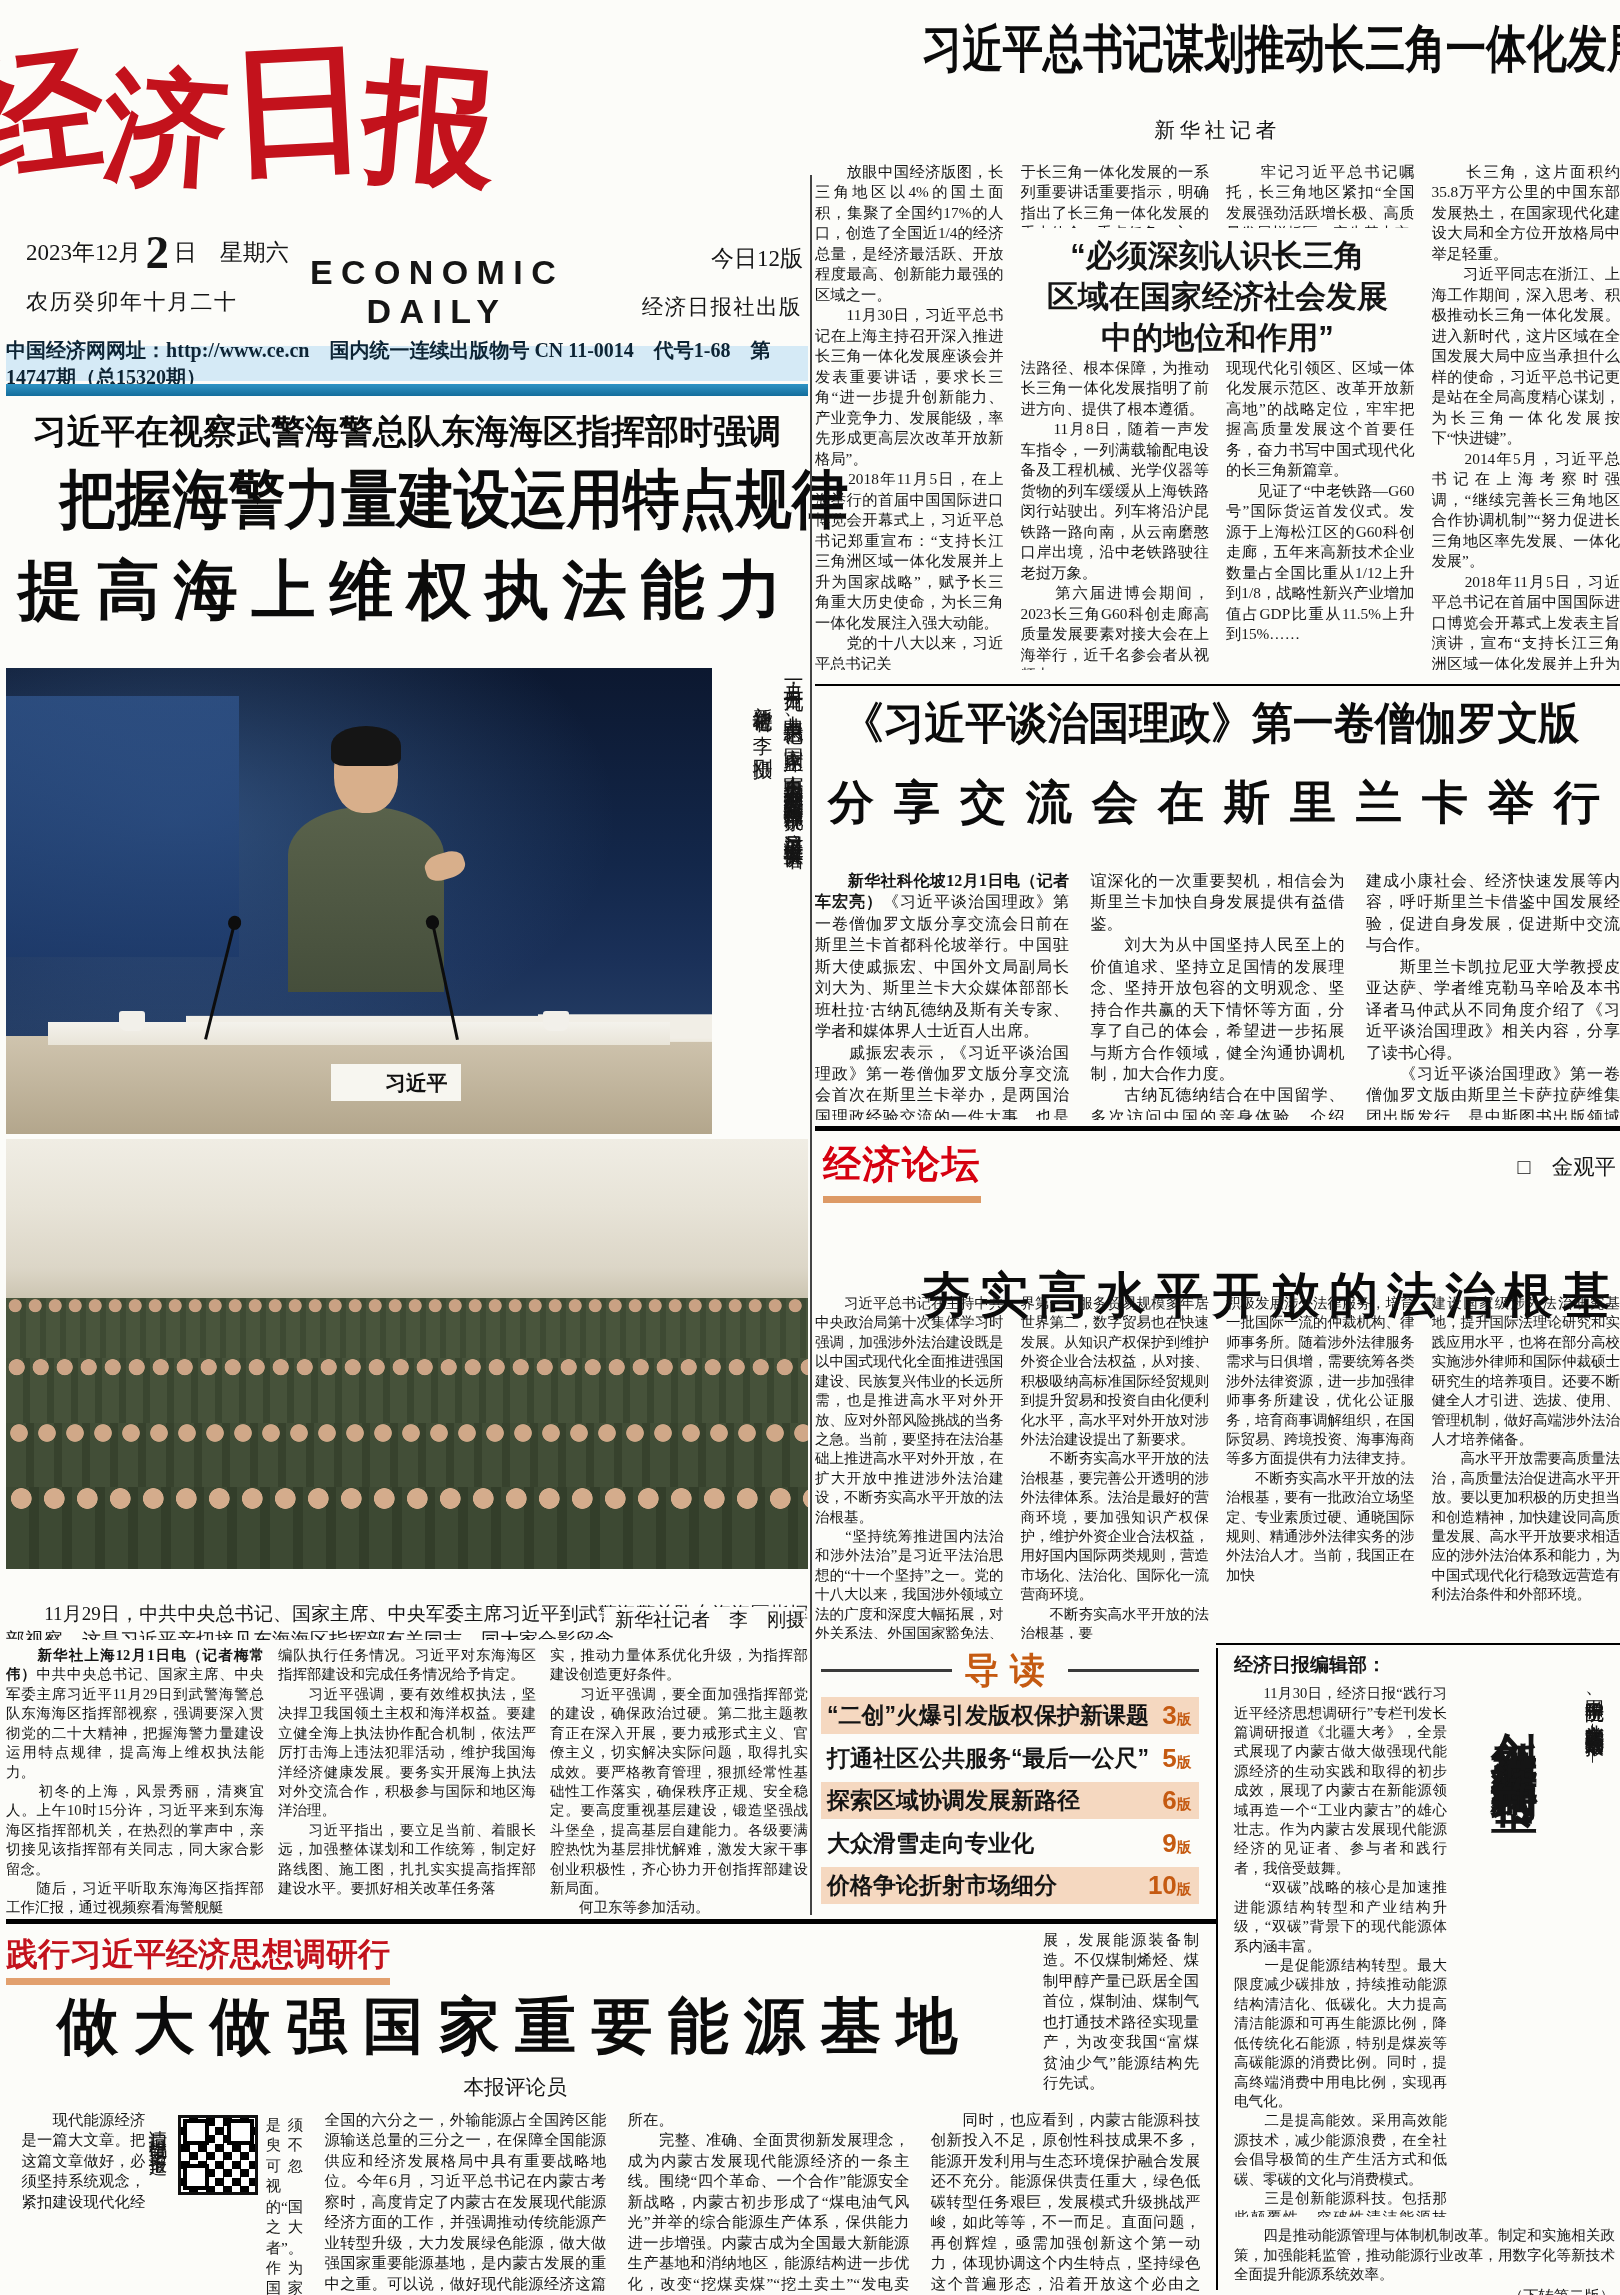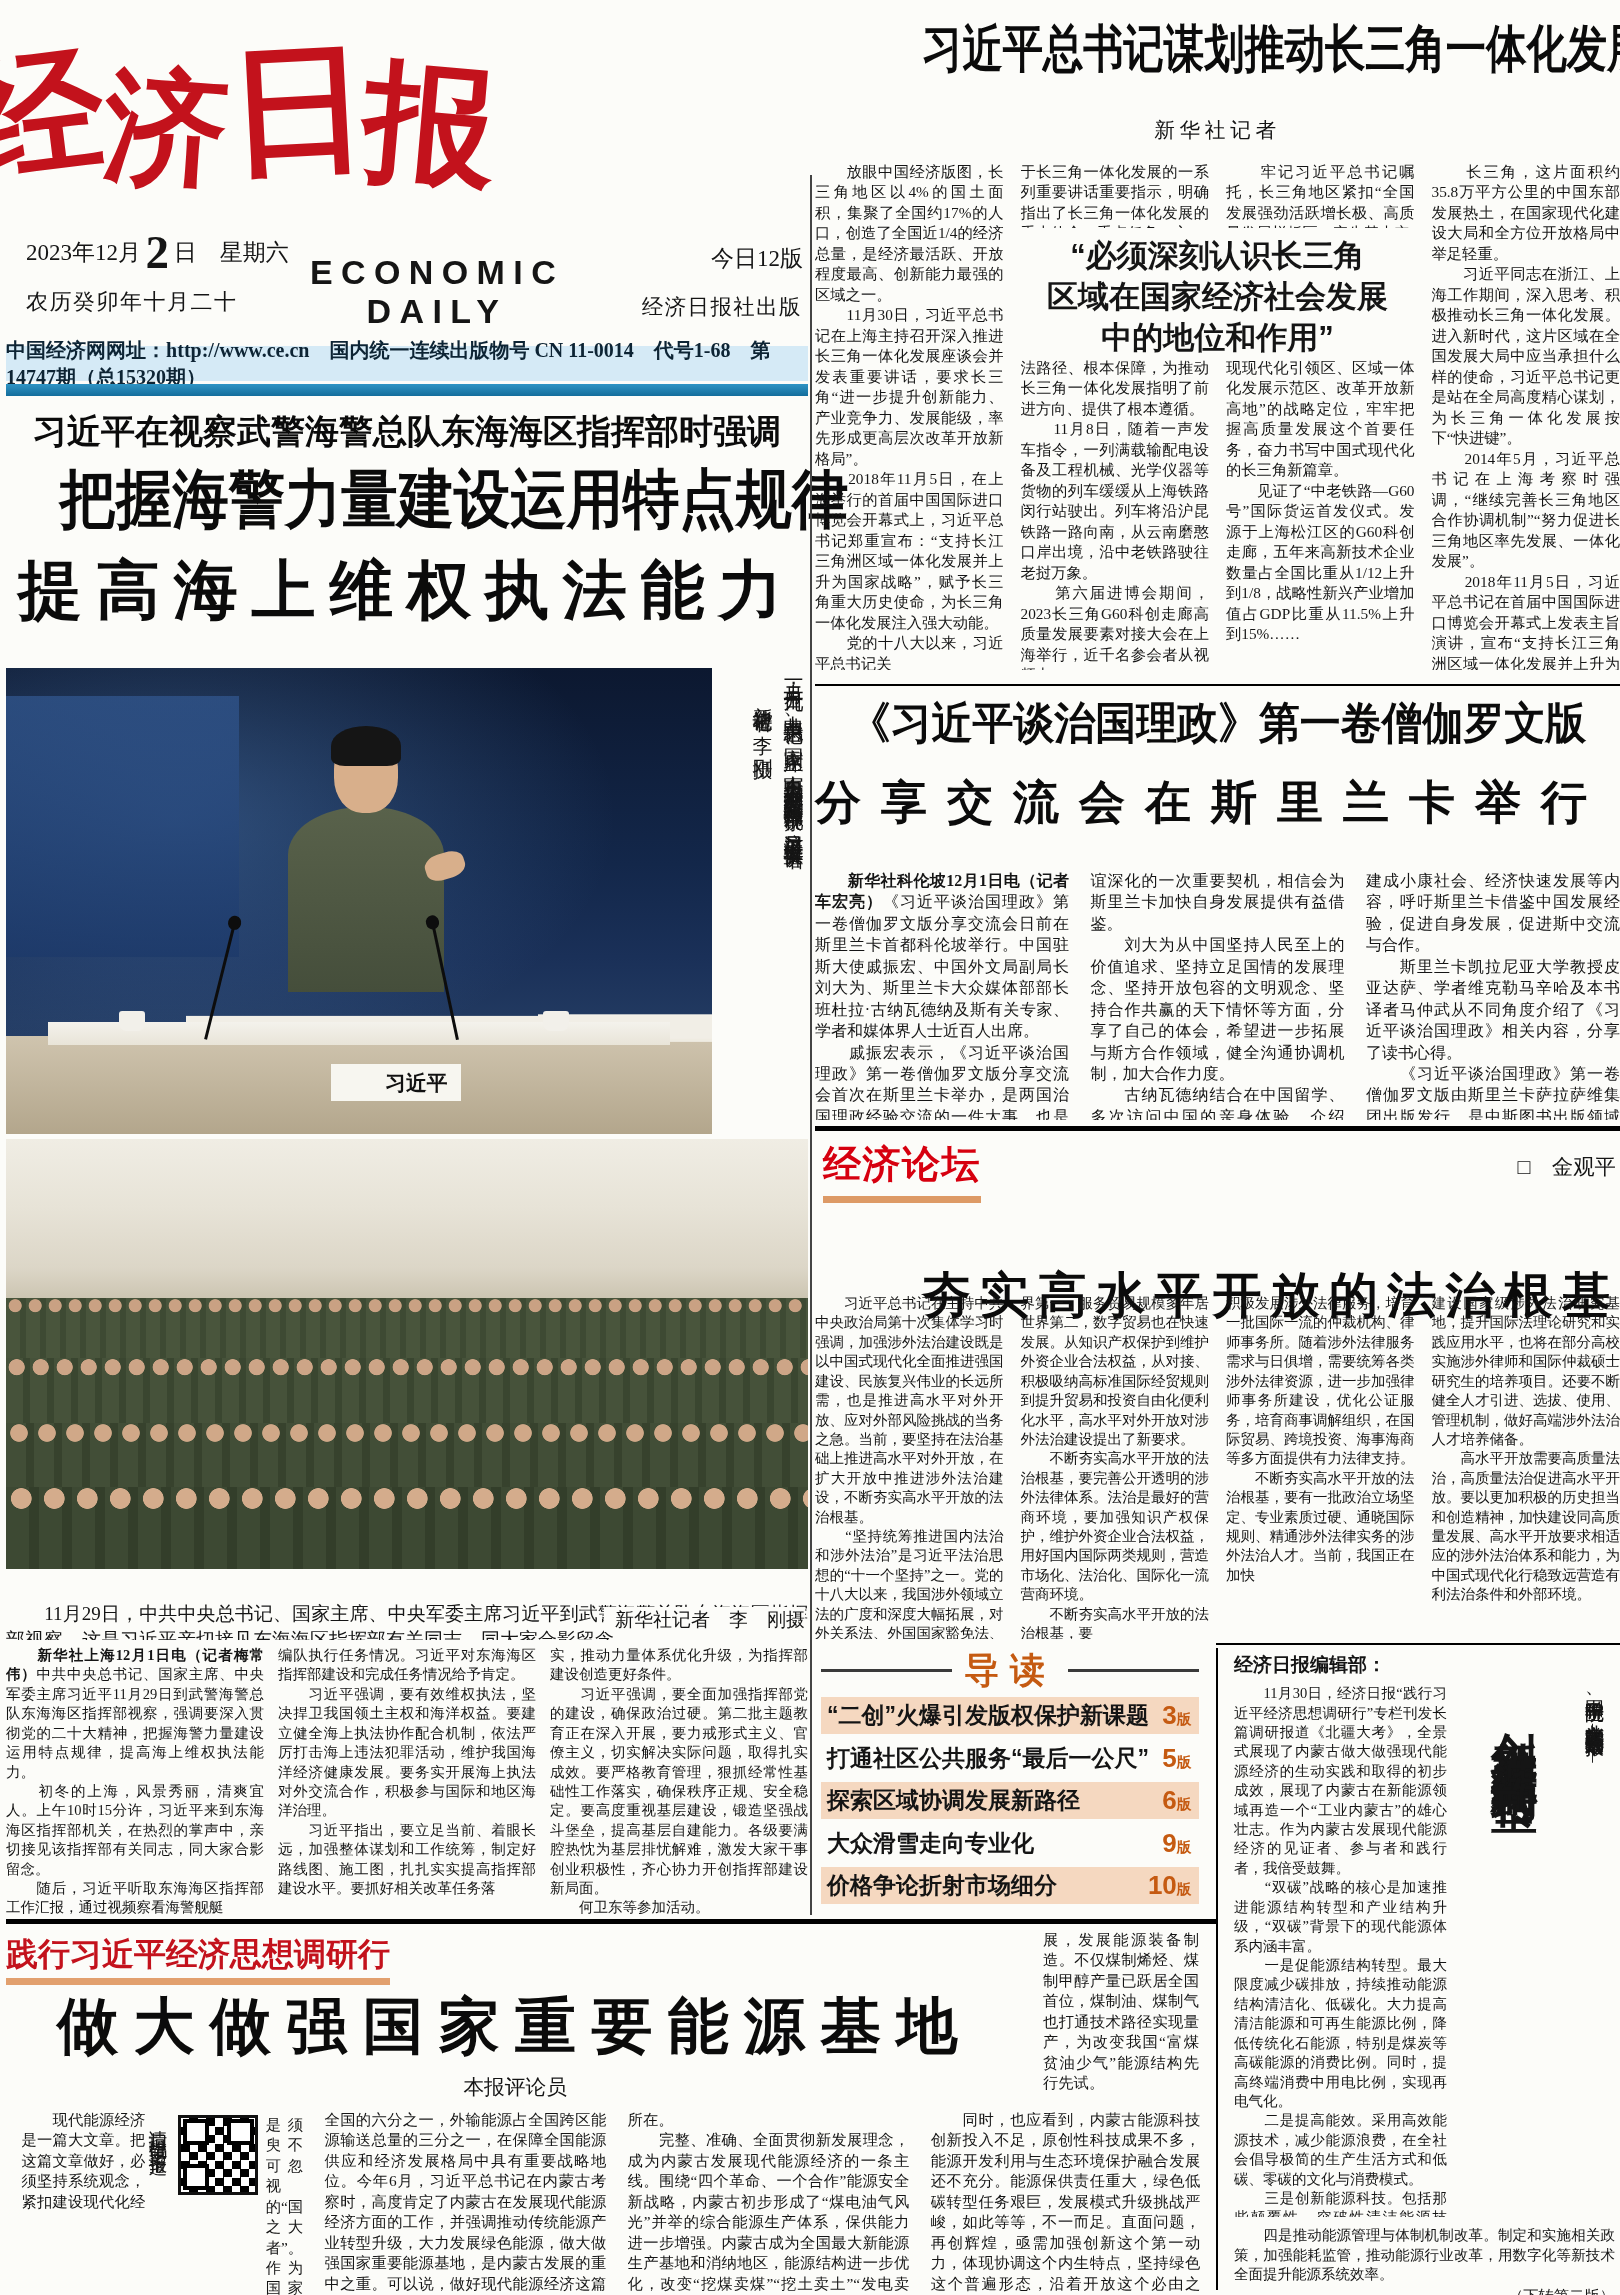--- a/index.html
+++ b/index.html
@@ -100,23 +100,23 @@
   .artA-byline{left:815px;top:116px;width:805px;text-align:center;font-size:20.7px;letter-spacing:4.6px;}
   .artA-body{left:815px;top:162px;width:805px;height:508px;display:grid;
      grid-template-columns:repeat(4,1fr);grid-template-rows:66px 130px 1fr;column-gap:17px;font-size:15.3px;}
   .a-c1{grid-area:1/1/4/2;}.a-c2t{grid-area:1/2/2/3;}.a-c3t{grid-area:1/3/2/4;}
   .a-quote{grid-area:2/2/3/4;font-family:"Liberation Sans",sans-serif;font-weight:bold;font-size:31px;
            text-align:center;line-height:1.32;padding-top:7.7px;white-space:pre-line;overflow:hidden;}
   .a-c2b{grid-area:3/2/4/3;}.a-c3b{grid-area:3/3/4/4;}.a-c4{grid-area:1/4/4/5;}
   .ruleA{left:815px;top:684px;width:805px;height:2.3px;background:#000;}
 
   
-  .artB-h1{left:815px;top:694px;width:805px;text-align:center;}
+  .artB-h1{left:815px;top:694px;width:805px;}
   .artB-h1 span{display:inline-block;font-size:44px;font-weight:900;transform:scaleX(.93);white-space:nowrap;}
-  .artB-h2{left:815px;top:772px;width:805px;text-align:left;font-size:46px;font-weight:900;letter-spacing:20px;white-space:nowrap;}
+  .artB-h2{left:815px;top:772px;width:805px;text-align:right;font-size:46px;font-weight:900;letter-spacing:20px;white-space:nowrap;}
   .artB-cols{left:815px;top:870px;width:805px;height:250px;display:flex;gap:21.4px;}
   .artB-cols .col{flex:1;font-size:16px;}
   .ruleB{left:815px;top:1126px;width:805px;height:4.6px;background:#000;}
 
   
   .forum-label{left:823px;top:1139px;font-family:"Liberation Sans",sans-serif;font-size:38px;font-weight:900;color:#d6000f;
                border-bottom:7.7px solid #dd9a66;padding-bottom:6.1px;letter-spacing:1.5px;}
   .forum-author{left:1371px;top:1152px;width:245px;text-align:right;font-size:21.4px;}
   .forum-h{left:815px;top:1263px;width:805px;text-align:right;font-size:49px;font-weight:900;letter-spacing:9.2px;white-space:nowrap;}
   .forum-cols{left:815px;top:1294px;width:805px;height:345px;display:flex;gap:17px;}

